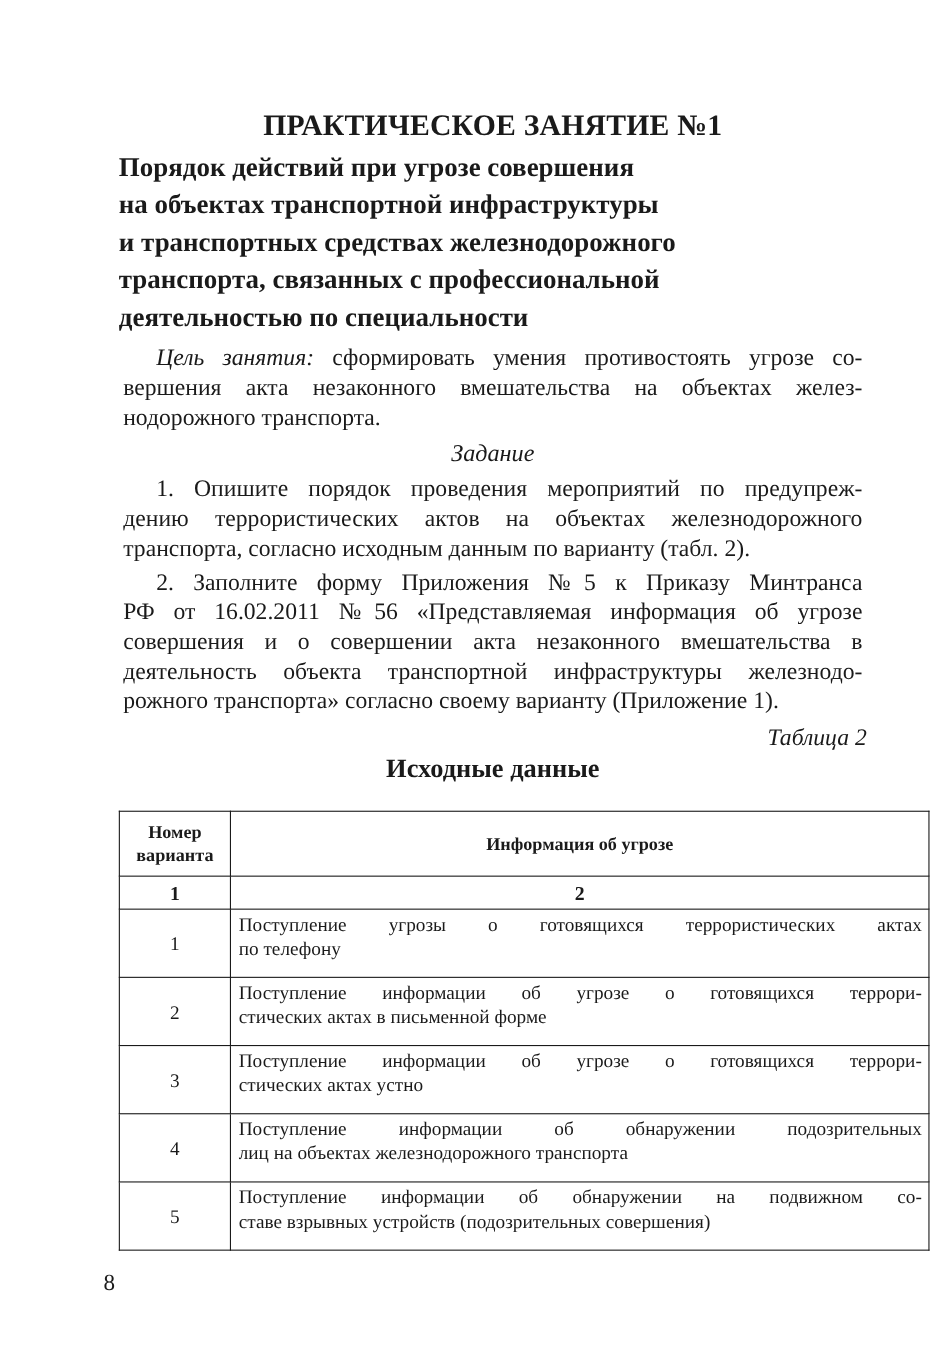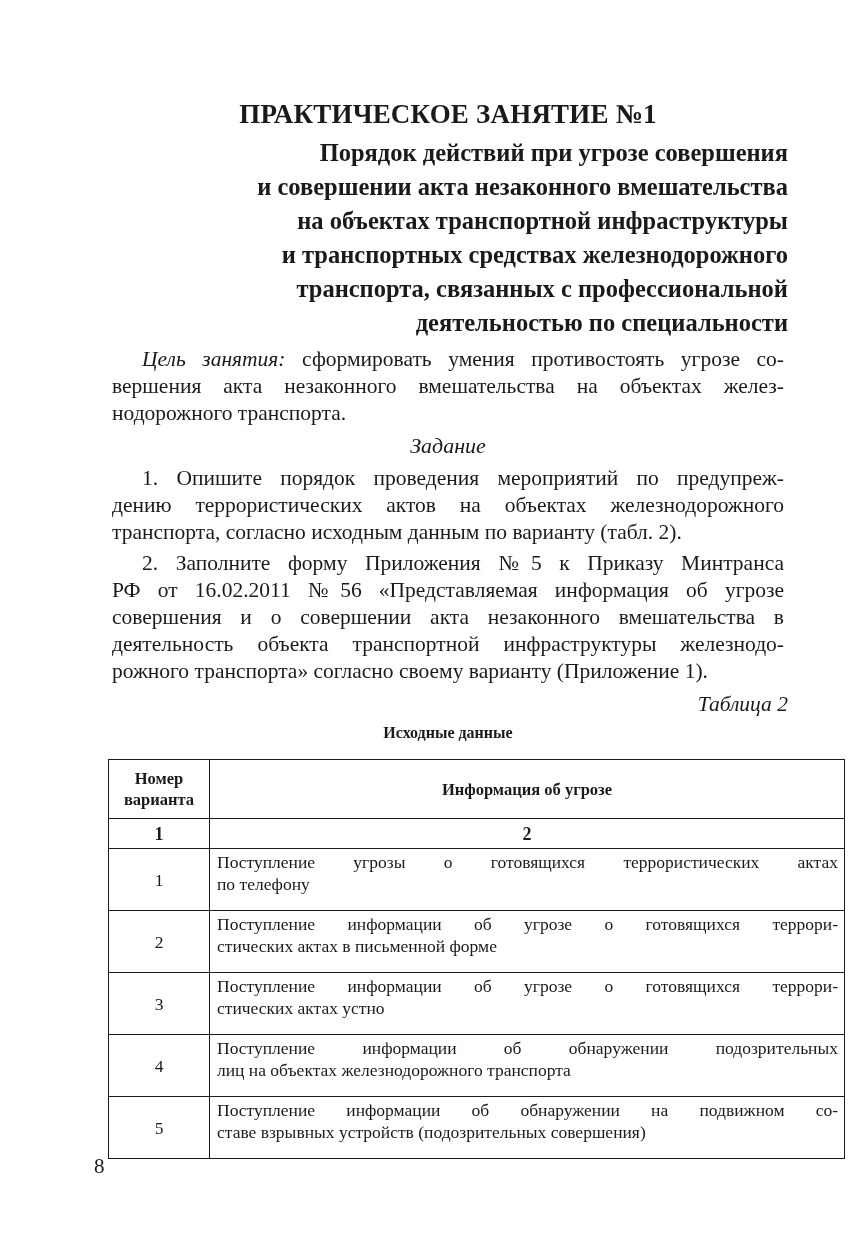--- a/index.html
+++ b/index.html
@@ -6,21 +6,21 @@
     body {
       width: 857px; height: 1241px; position: relative; overflow: hidden;
       font-family: "Liberation Serif", serif; color: #1a1a1a;
     }
     .page { position: absolute; left: 108px; top: 96px; width: 680px; }
     .title {
       text-align: center; font-weight: bold; font-size: 27px;
       line-height: 36px; margin: 0 0 4px 0; letter-spacing: 0.2px;
     }
     .subtitle {
-      text-align: right; font-weight: bold; font-size: 24.5px;
+      text-align: left; font-weight: bold; font-size: 24.5px;
       line-height: 34px; margin: 0;
     }
     .subtitle span { display: block; white-space: nowrap; }
     .para {
       font-size: 21.5px; line-height: 27px; text-align: justify;
       margin: 4px; text-indent: 30px; hyphens: manual;
     }
     .goal { margin-top: 6px; }
     .para .line { display: block; text-indent: 0; text-align: justify; text-align-last: justify; white-space: nowrap; }
     .para .line.first { text-indent: 30px; }
@@ -28,22 +28,22 @@
     .italic { font-style: italic; }
     .section-heading {
       text-align: center; font-style: italic; font-size: 22px;
       line-height: 30px; margin: 4px 0 2px 0;
     }
     .table-label {
       text-align: right; font-style: italic; font-size: 21.5px;
       line-height: 30px; margin: 4px 0 0 0;
     }
     .table-caption {
-      text-align: center; font-weight: bold; font-size: 16px;
-      line-height: 28px; margin: 0 0 12px 0;
+      text-align: center; font-weight: bold; font-size: 24px;
+      line-height: 28px; margin: 0 0 24px 0;
     }
     table.data {
       border-collapse: collapse; width: 737px;
       font-size: 17.5px; line-height: 22px;
     }
     table.data td, table.data th { border: 1px solid #1a1a1a; padding: 0; }
     table.data th { font-weight: bold; font-size: 16.5px; height: 58px; line-height: 21px; }
     table.data .col1 { width: 100px; text-align: center; }
     table.data tr.nums td { height: 29px; font-weight: bold; text-align: center; font-size: 18px; }
     table.data tr.row td { height: 55px; }
@@ -57,21 +57,20 @@
     }
   </style>
 </head>
 <body>
 
 <div class="page">
   <h1 class="title">ПРАКТИЧЕСКОЕ ЗАНЯТИЕ №1</h1>
 
   <h2 class="subtitle">
     <span>Порядок действий при угрозе совершения</span>
-    <span>и совершении акта незаконного вмешательства</span>
     <span>на объектах транспортной инфраструктуры</span>
     <span>и транспортных средствах железнодорожного</span>
     <span>транспорта, связанных с профессиональной</span>
     <span>деятельностью по специальности</span>
   </h2>
 
   <p class="para goal">
     <span class="line first"><span class="italic">Цель занятия:</span><span> сформировать умения противостоять угрозе со-</span></span>
     <span class="line">вершения акта незаконного вмешательства на объектах желез-</span>
     <span class="line last">нодорожного транспорта.</span>

